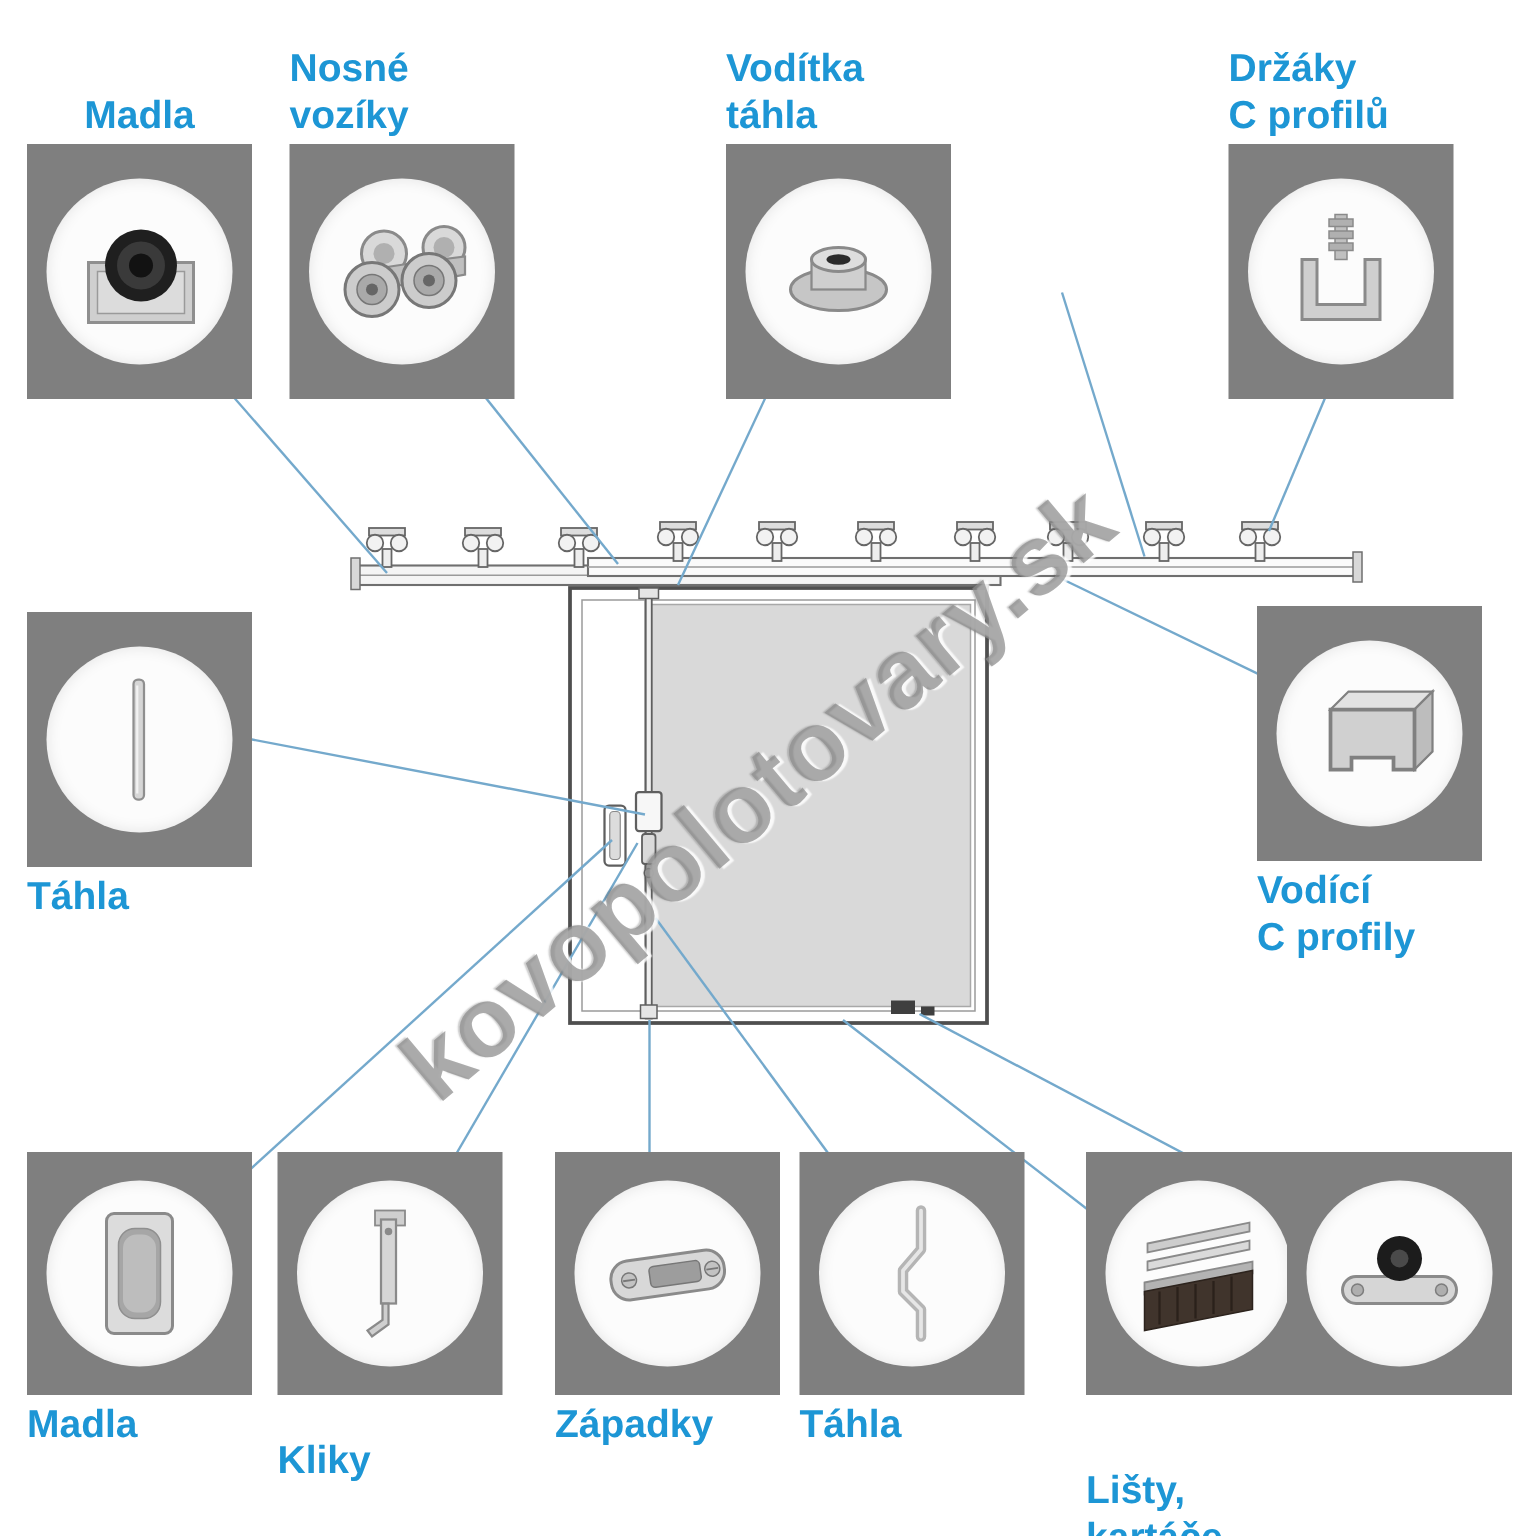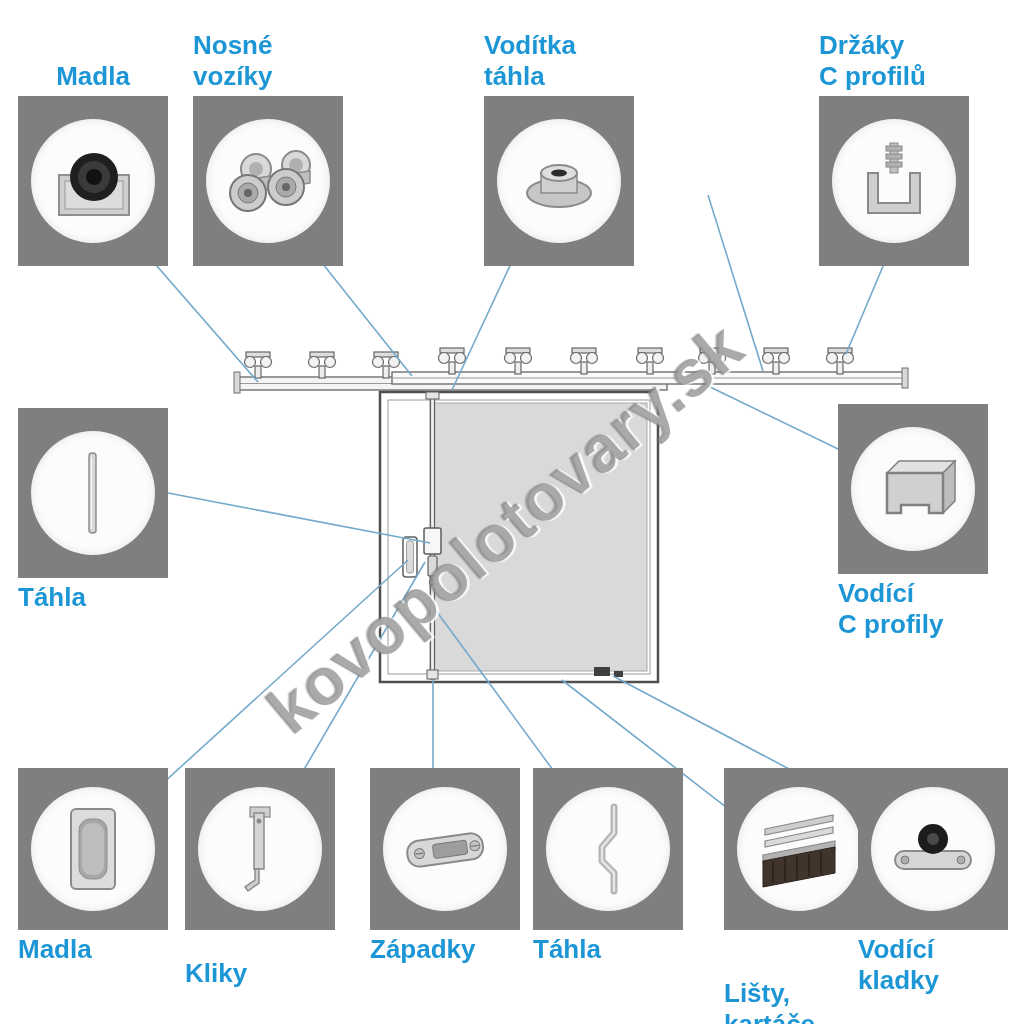--- a/index.html
+++ b/index.html
@@ -333,16 +333,15 @@
         <svg viewBox="0 0 100 100">
           <rect x="42" y="44" width="16" height="12" fill="#bdbdbd" stroke="#8a8a8a" stroke-width="1"></rect>
           <rect x="12" y="52" width="76" height="18" rx="9" fill="#d6d6d6" stroke="#8a8a8a" stroke-width="2"></rect>
           <circle cx="22" cy="61" r="4" fill="#aeaeae" stroke="#7d7d7d" stroke-width="1"></circle>
           <circle cx="78" cy="61" r="4" fill="#aeaeae" stroke="#7d7d7d" stroke-width="1"></circle>
           <circle cx="50" cy="40" r="15" fill="#1c1c1c"></circle>
           <circle cx="50" cy="40" r="6" fill="#4a4a4a"></circle>
         </svg>
       </div>
     </div>
-    <div class="label label-below">Vodící kladky</div>
   </div>
 
 </div>
 
 </body></html>

